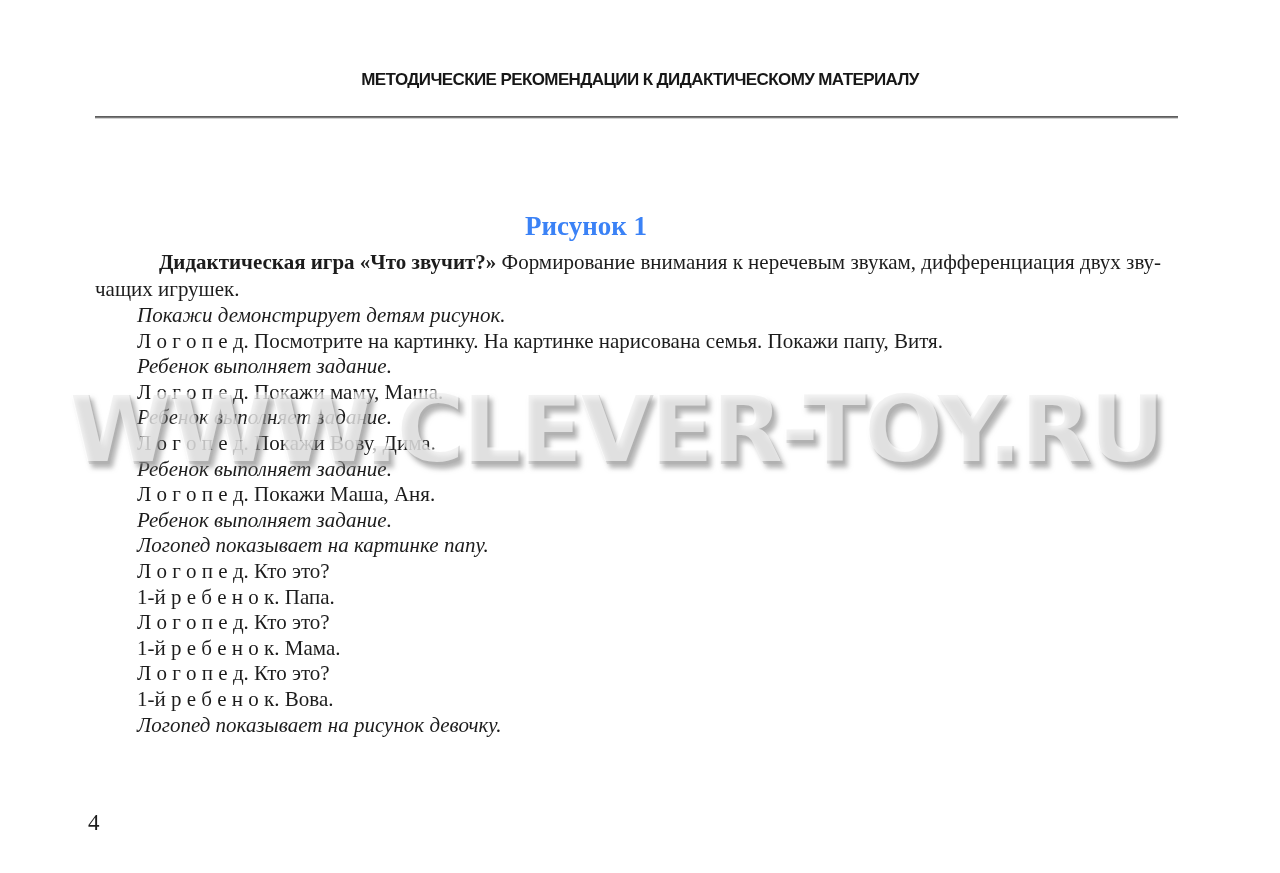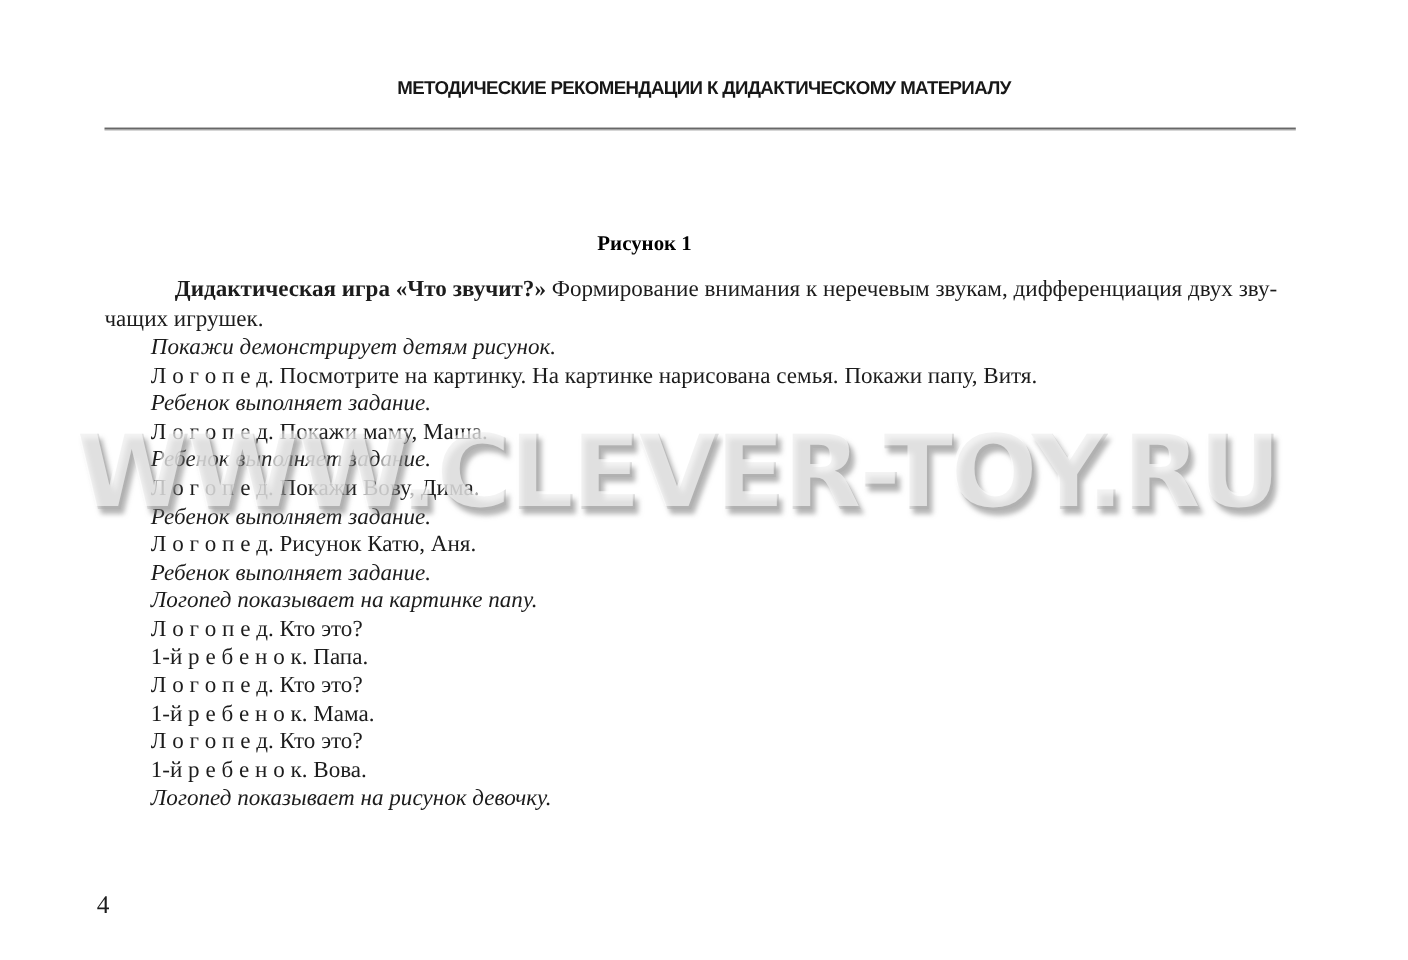--- a/index.html
+++ b/index.html
@@ -38,22 +38,22 @@
     background: linear-gradient(#4f4f4f, #8a8a8a);
     border-bottom: 1px solid #d2d2d2;
   }
   .figure-caption {
     position: absolute;
     left: 0;
     top: 211px;
     width: 1172px;
     text-align: center;
     font-weight: bold;
-    font-size: 19px;
-    color: #000000;
+    font-size: 27px;
+    color: #3b82f6;
   }
   .intro {
     position: absolute;
     left: 95px;
     top: 249px;
     width: 1088px;
     font-size: 21px;
     line-height: 26.5px;
   }
   .intro-line { margin: 0; white-space: nowrap; }
@@ -123,21 +123,21 @@
       <div class="dialog-line italic">Ребенок выполняет задание.</div>
 
       <div class="dialog-line normal">Л о г о п е д. Покажи маму, Маша.</div>
 
       <div class="dialog-line italic">Ребенок выполняет задание.</div>
 
       <div class="dialog-line normal">Л о г о п е д. Покажи Вову, Дима.</div>
 
       <div class="dialog-line italic">Ребенок выполняет задание.</div>
 
-      <div class="dialog-line normal">Л о г о п е д. Рисунок Катю, Аня.</div>
+      <div class="dialog-line normal">Л о г о п е д. Покажи Маша, Аня.</div>
 
       <div class="dialog-line italic">Ребенок выполняет задание.</div>
 
       <div class="dialog-line italic">Логопед показывает на картинке папу.</div>
 
       <div class="dialog-line normal">Л о г о п е д. Кто это?</div>
 
       <div class="dialog-line normal">1-й р е б е н о к. Папа.</div>
 
 

